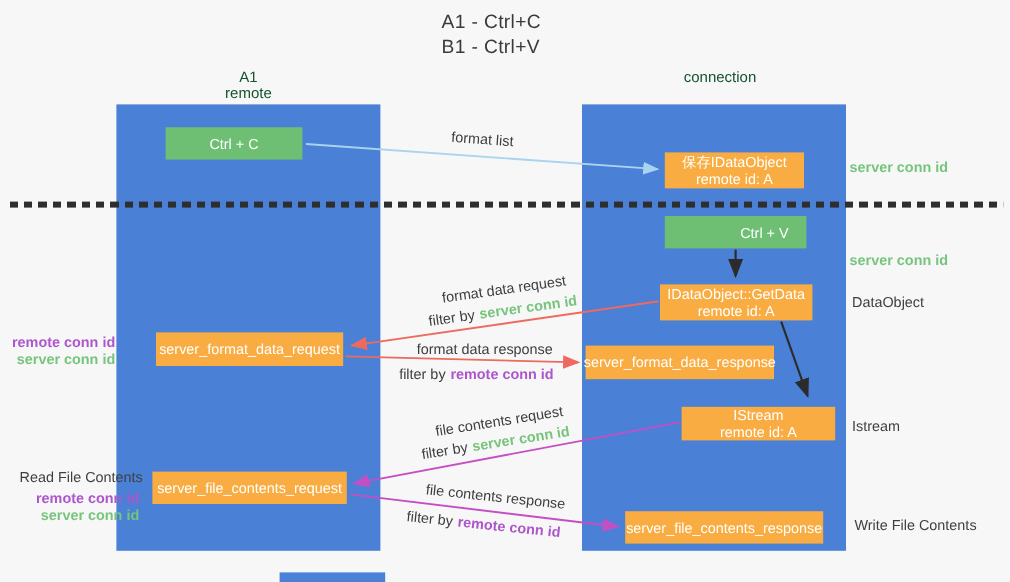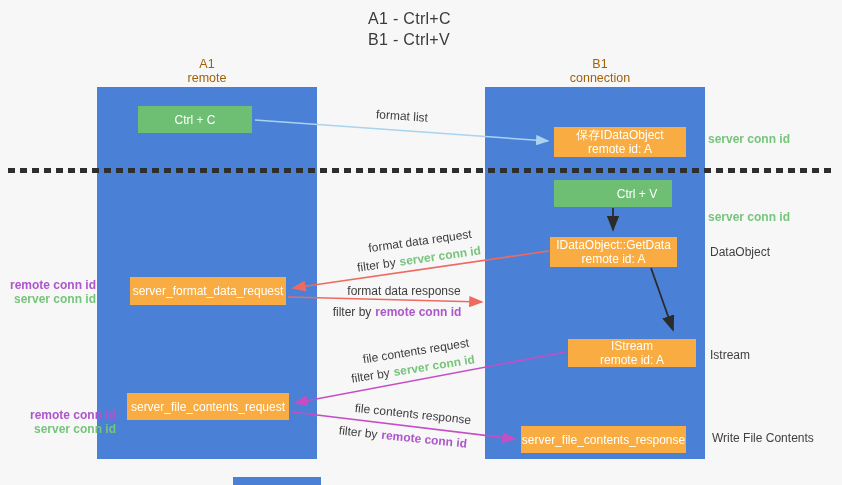--- a/index.html
+++ b/index.html
@@ -14,21 +14,21 @@
     overflow:hidden;
     border-radius:29px;
   }
   .title{
     position:absolute;left:368px;top:8px;
     font-size:16px;line-height:21px;color:#3a3a3a;
     text-align:left;letter-spacing:.3px;
   }
   .col-header{
     position:absolute;width:120px;text-align:center;
-    font-size:12.5px;line-height:14px;color:#a16207;
+    font-size:12.5px;line-height:14px;color:#14532d;
   }
   .column{
     position:absolute;top:87px;width:220px;height:372px;
     background:#4a80d6;
   }
   .dotted{
     position:absolute;left:8px;top:168px;width:828px;height:5px;
     background:repeating-linear-gradient(90deg,#2e2e2e 0 7px,transparent 7px 12px);
   }
   .arrow-layer{position:absolute;left:0;top:0;pointer-events:none;}
@@ -67,21 +67,20 @@
   <div class="title">
     <div>A1 - Ctrl+C</div>
     <div>B1 - Ctrl+V</div>
   </div>
 
   <div class="col-header" style="left:147px;top:57px;">
     <div>A1</div>
     <div>remote</div>
   </div>
   <div class="col-header" style="left:540px;top:57px;">
-    <div>B1</div>
     <div>connection</div>
   </div>
 
   <div class="column" style="left:97px;"></div>
   <div class="column" style="left:485px;"></div>
 
   <div class="dotted"></div>
 
   <svg class="arrow-layer" width="842" height="485" viewBox="0 0 842 485">
     <defs>
@@ -104,38 +103,41 @@
     <line x1="288" y1="297" x2="482" y2="302" stroke="#ee6a5f" stroke-width="1.6" marker-end="url(#mk-red)"></line>
     <line x1="651" y1="268" x2="673" y2="330" stroke="#2b2b2b" stroke-width="1.8" marker-end="url(#mk-black)"></line>
     <line x1="566" y1="352" x2="295" y2="403" stroke="#c44fc4" stroke-width="1.6" marker-end="url(#mk-magenta)"></line>
     <line x1="292" y1="412" x2="515" y2="439" stroke="#c44fc4" stroke-width="1.6" marker-end="url(#mk-magenta)"></line>
   </svg>
 
   <div class="nodebox green" style="left:138px;top:106px;width:114px;height:27px;">
     <span>Ctrl + C</span>
   </div>
 
-  <div class="nodebox orange" style="left:554px;top:127px;width:132px;height:30px;">
+  <div class="nodebox orange" style="left:554px;top:127px;width:116px;height:30px;">
     <span>保存IDataObject</span>
     <span>remote id: A</span>
   </div>
 
   <div class="nodebox green" style="left:554px;top:180px;width:118px;height:27px;padding-left:48px;">
     <span>Ctrl + V</span>
   </div>
 
   <div class="nodebox orange" style="left:550px;top:237px;width:127px;height:30px;">
     <span>IDataObject::GetData</span>
     <span>remote id: A</span>
   </div>
 
   <div class="nodebox orange" style="left:130px;top:277px;width:156px;height:28px;text-align:center;">
     <span>server_format_data_request</span>
   </div>
 
+  <div class="nodebox orange" style="left:488px;top:288px;width:157px;height:28px;">
+    <span>server_format_data_response</span>
+  </div>
 
   <div class="nodebox orange" style="left:568px;top:339px;width:128px;height:28px;">
     <span>IStream</span>
     <span>remote id: A</span>
   </div>
 
   <div class="nodebox orange" style="left:127px;top:393px;width:162px;height:27px;">
     <span>server_file_contents_request</span>
   </div>
 
@@ -169,20 +171,21 @@
   <div class="side-label green" style="left:708px;top:210px;">server conn id</div>
   <div class="side-label" style="left:710px;top:245px;text-align:center;">DataObject</div>
   <div class="side-label" style="left:710px;top:348px;">Istream</div>
   <div class="side-label" style="left:712px;top:431px;">Write File Contents</div>
 
   <div class="left-stack" style="left:0;top:278px;width:96px;">
     <div class="side-label purple" style="position:static;">remote conn id</div>
     <div class="side-label green" style="position:static;">server conn id</div>
   </div>
 
+  <div class="left-stack" style="left:0;top:391px;width:119px;color:#3f3f3f;">Read File Contents</div>
 
   <div class="left-stack" style="left:0;top:408px;width:116px;">
     <div class="side-label purple" style="position:static;">remote conn id</div>
     <div class="side-label green" style="position:static;">server conn id</div>
   </div>
 
   <div class="bottom-strip"></div>
 
 </div>
 

